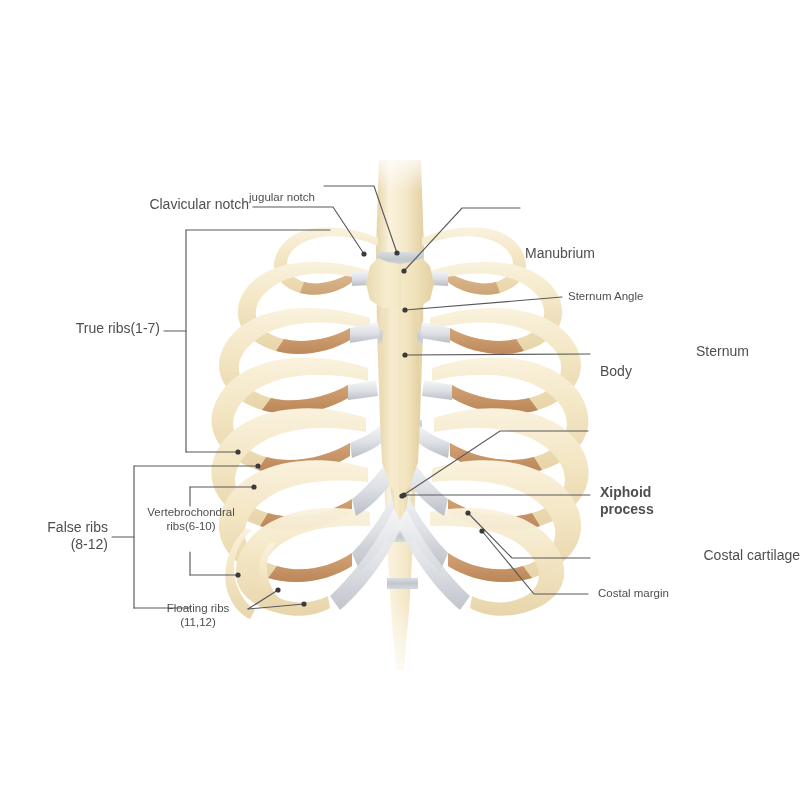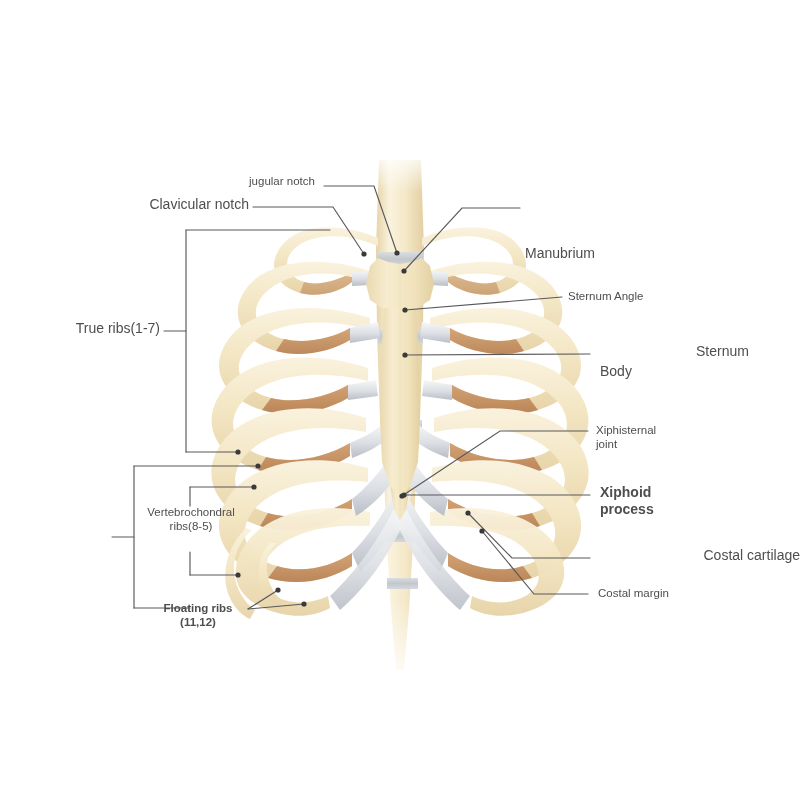--- a/index.html
+++ b/index.html
@@ -258,41 +258,41 @@
       <circle cx="258" cy="466" r="2.6"></circle>
       <circle cx="254" cy="487" r="2.6"></circle>
       <circle cx="238" cy="575" r="2.6"></circle>
       <circle cx="278" cy="590" r="2.6"></circle>
       <circle cx="304" cy="604" r="2.6"></circle>
     </g>
   </svg>
 
   <div class="lbl lbl-lg leftal" style="left:0px; top:196px; width:249px;">Clavicular notch</div>
 
-  <div class="lbl lbl-sm ctr" style="left:240px; top:175px; width:84px;">jugular notch</div>
+  <div class="lbl lbl-sm ctr" style="left:240px; top:191px; width:84px;">jugular notch</div>
 
   <div class="lbl lbl-lg right" style="left:525px; top:197px; width:200px;margin-top:48px;">Manubrium</div>
 
   <div class="lbl lbl-sm right" style="left:568px; top:290px; width:140px;">Sternum Angle</div>
 
   <div class="lbl lbl-lg right" style="left:600px; top:343px; width:120px;margin-top:20px;">Body</div>
 
   <div class="lbl lbl-lg right" style="left:696px; top:343px; width:120px;">Sternum</div>
 
   <div class="lbl lbl-lg leftal" style="left:0px; top:320px; width:160px;">True ribs(1-7)</div>
 
+  <div class="lbl lbl-lg leftal" style="left:0px; top:519px; width:108px;">False ribs
+(8-12)</div>
 
   <div class="lbl lbl-sm ctr" style="left:136px; top:506px; width:110px;">Vertebrochondral
-ribs(8-5)</div>
-
-  <div class="lbl lbl-sm ctr" style="left:148px; top:602px; width:100px;font-weight:bold;">Floating ribs
+ribs(6-10)</div>
+
+  <div class="lbl lbl-sm ctr" style="left:148px; top:602px; width:100px;">Floating ribs
 (11,12)</div>
 
-  <div class="lbl lbl-sm right" style="left:596px; top:424px; width:120px;">Xiphisternal
-joint</div>
 
   <div class="lbl lbl-lg right" style="left:600px; top:484px; width:140px;font-weight:bold;">Xiphoid
 process</div>
 
   <div class="lbl lbl-lg right" style="left:600px; top:547px; width:200px;text-align:right;">Costal cartilage</div>
 
   <div class="lbl lbl-sm right" style="left:598px; top:587px; width:150px;">Costal margin</div>
 
 </div>
 

